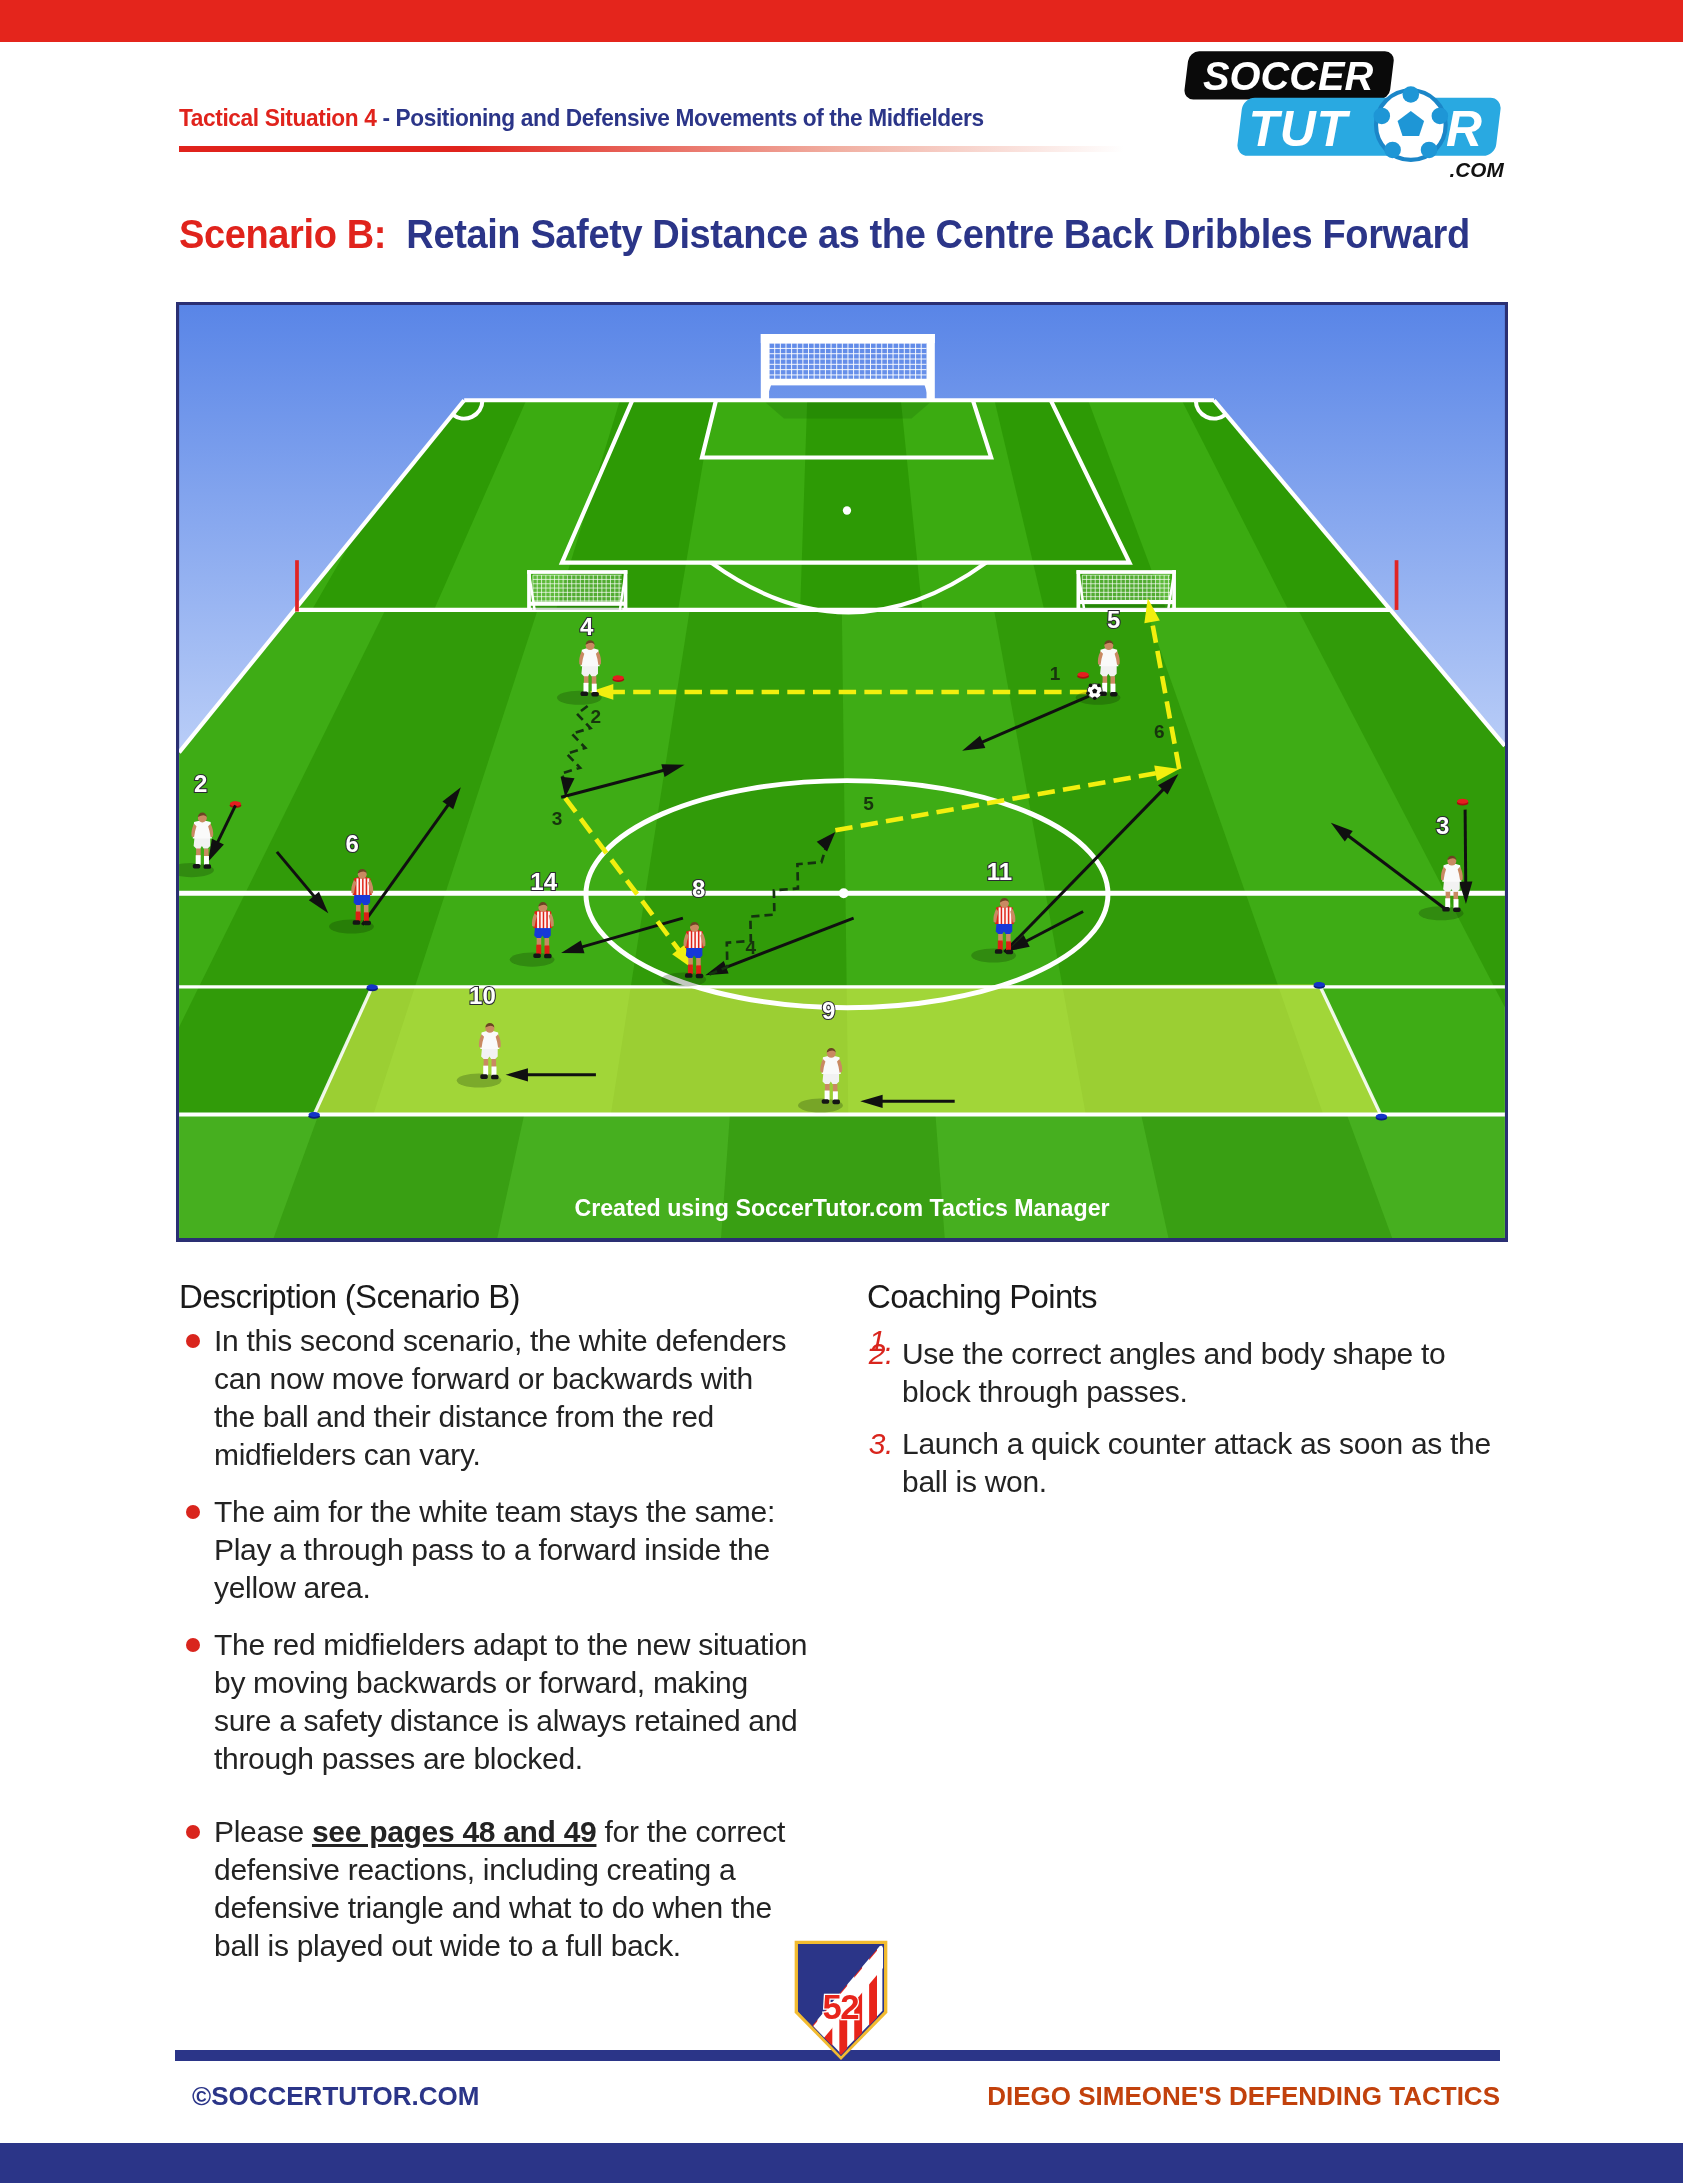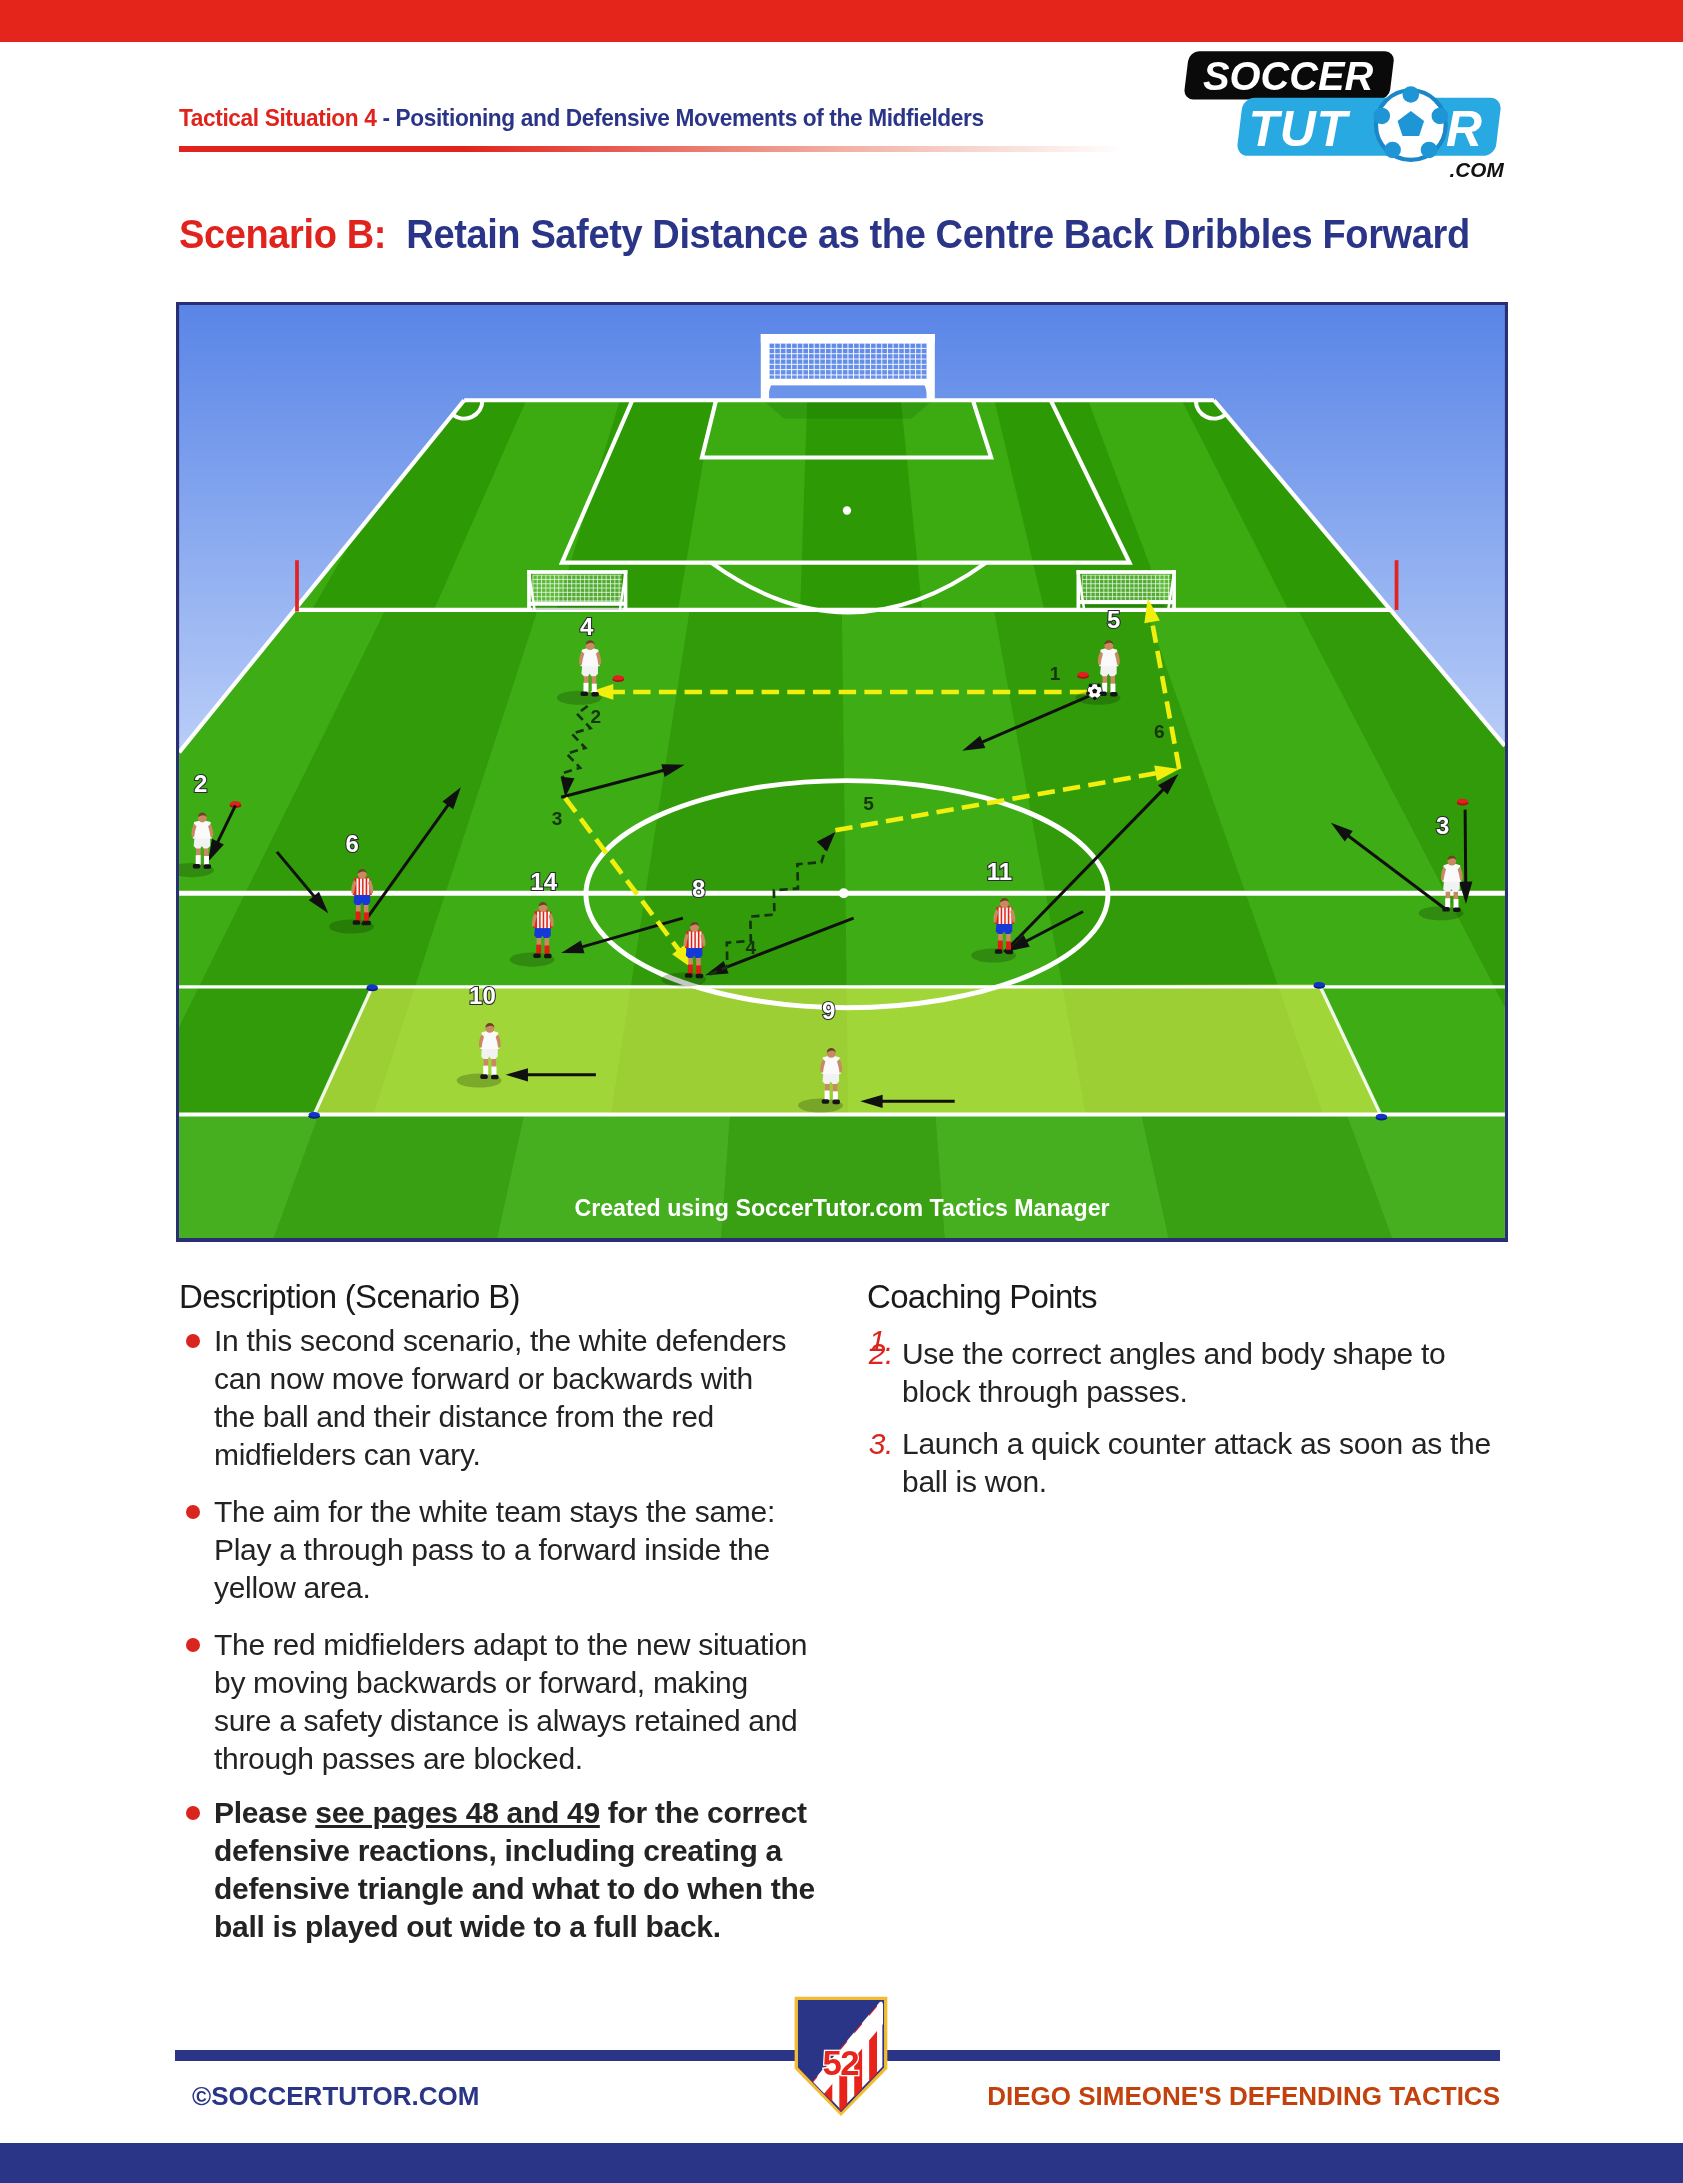--- a/index.html
+++ b/index.html
@@ -350,32 +350,32 @@
       <text x="366" y="844" font-family="Liberation Sans, sans-serif" font-weight="bold" font-size="29" fill="#FFFFFF" stroke="#2A2A33" stroke-width="2.6" paint-order="stroke" text-anchor="middle">10</text>
       <text x="784" y="862" font-family="Liberation Sans, sans-serif" font-weight="bold" font-size="29" fill="#FFFFFF" stroke="#2A2A33" stroke-width="2.6" paint-order="stroke" text-anchor="middle">9</text>
       <text x="800" y="1100" font-family="Liberation Sans, sans-serif" font-weight="bold" font-size="28" fill="#FFFFFF" text-anchor="middle">Created using SoccerTutor.com Tactics Manager</text>
     </svg></div>
 
 <div class="abs sechead" style="left:179px;top:1278px;">Description (Scenario B)</div>
 <div class="abs body" style="left:179px;top:1322px;width:688px;">
   <div class="item"><span class="bullet"></span><span class="tx">In this second scenario, the white defenders<br>can now move forward or backwards with<br>the ball and their distance from the red<br>midfielders can vary.</span></div>
   <div class="item" style="margin-top:19px;"><span class="bullet"></span><span class="tx">The aim for the white team stays the same:<br>Play a through pass to a forward inside the<br>yellow area.</span></div>
   <div class="item" style="margin-top:19px;"><span class="bullet"></span><span class="tx">The red midfielders adapt to the new situation<br>by moving backwards or forward, making<br>sure a safety distance is always retained and<br>through passes are blocked.</span></div>
-  <div class="item" style="margin-top:16px;font-weight:bold;"><span class="bullet"></span><span class="tx">Please <b style="text-decoration:underline;">see pages 48 and 49</b> for the correct<br>defensive reactions, including creating a<br>defensive triangle and what to do when the<br>ball is played out wide to a full back.</span></div>
+  <div class="item" style="margin-top:35px;"><span class="bullet"></span><span class="tx">Please <b style="text-decoration:underline;">see pages 48 and 49</b> for the correct<br>defensive reactions, including creating a<br>defensive triangle and what to do when the<br>ball is played out wide to a full back.</span></div>
 </div>
 
 <div class="abs sechead" style="left:867px;top:1278px;">Coaching Points</div>
 <div class="abs body" style="left:867px;top:1322px;width:663px;">
   <div class="item"><span class="num">1.</span></div>
   <div class="item" style="margin-top:13.3px;"><span class="num">2.</span><span class="tx">Use the correct angles and body shape to<br>block through passes.</span></div>
   <div class="item" style="margin-top:13.3px;"><span class="num">3.</span><span class="tx">Launch a quick counter attack as soon as the<br>ball is won.</span></div>
 </div>
 
 <div class="abs" style="left:175px;top:2050px;width:1325px;height:10.8px;background:#2B3588;"></div>
-<div class="abs" style="left:793px;top:1995px;text-align:center;"><svg width="96" height="121" viewBox="0 0 116 146">
+<div class="abs" style="left:793px;top:1939px;text-align:center;"><svg width="96" height="121" viewBox="0 0 116 146">
       <defs>
         <clipPath id="sh">
           <path d="M7,7 H109 V87 L58,140 L7,87 Z"></path>
         </clipPath>
       </defs>
       <path d="M2,2 H114 V89 L58,146 L2,89 Z" fill="#F2BB30"></path>
       <path d="M7,7 H109 V87 L58,140 L7,87 Z" fill="#FFFFFF" stroke="#2B3588" stroke-width="2"></path>
       <g clip-path="url(#sh)">
         <rect x="20" y="0" width="9.5" height="146" fill="#E8241A"></rect>
         <rect x="38" y="0" width="9.5" height="146" fill="#E8241A"></rect>

